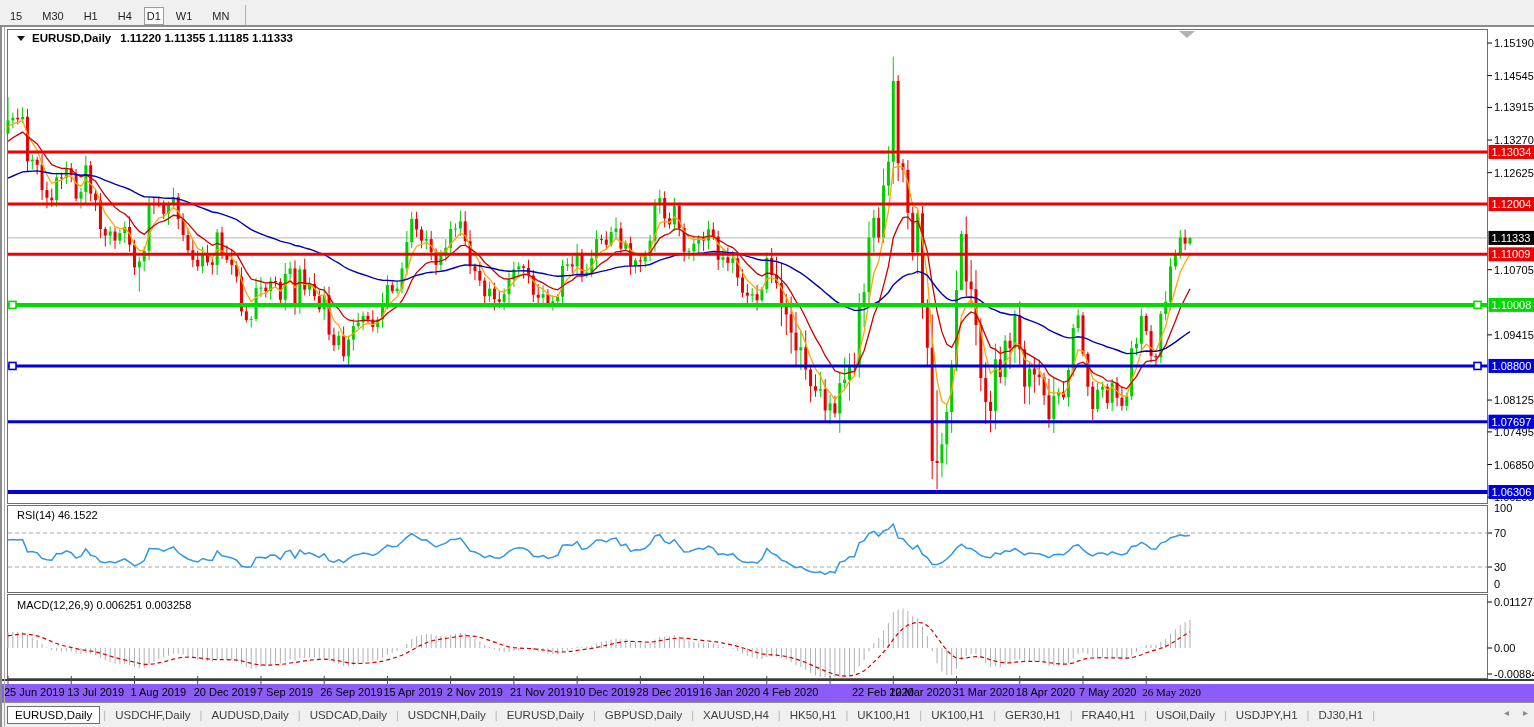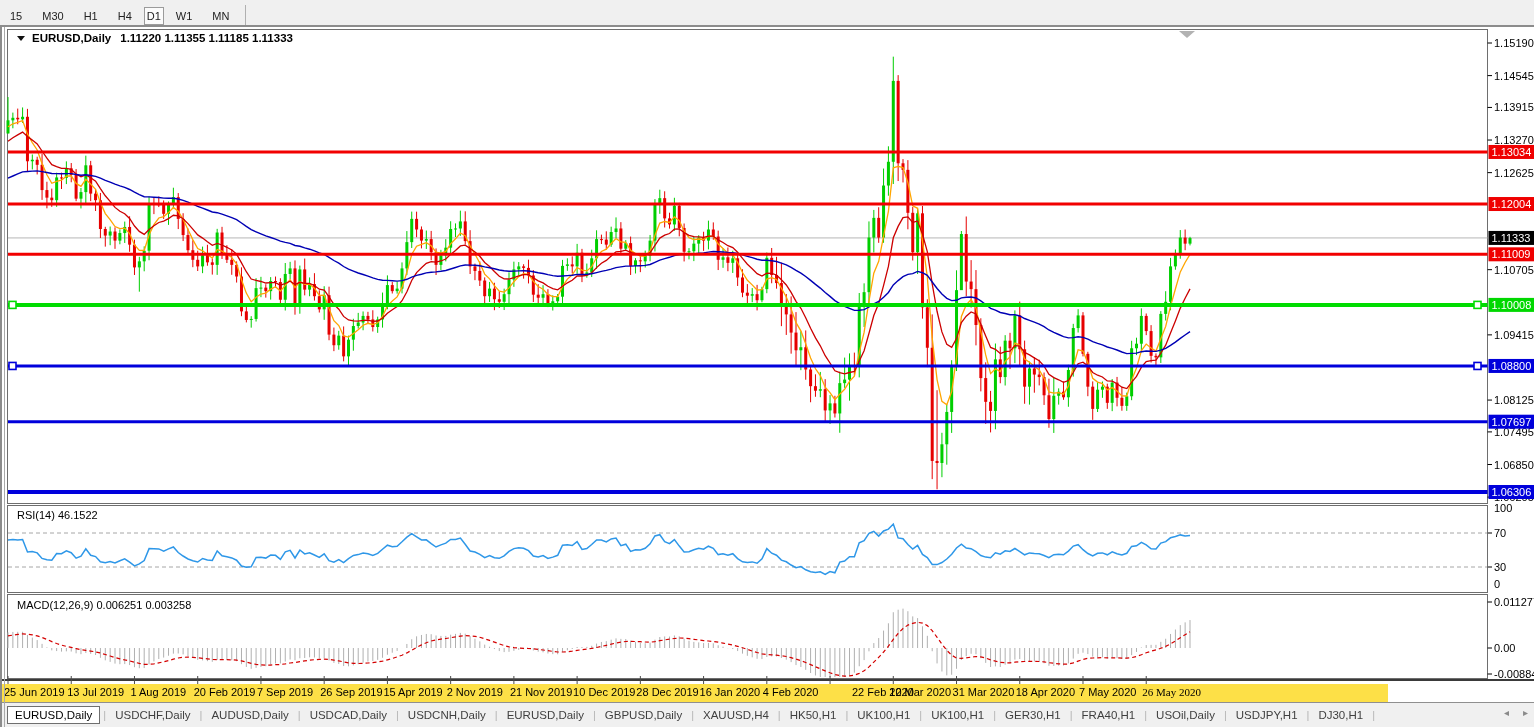--- a/index.html
+++ b/index.html
@@ -20,21 +20,21 @@
   #plot{position:absolute;left:0;top:0;z-index:1;}
   .chart-title{position:absolute;left:17px;top:32px;z-index:5;display:flex;align-items:center;
                font-size:11.5px;font-weight:bold;color:#000;white-space:nowrap;}
   .dd-icon{width:0;height:0;border-left:4px solid transparent;border-right:4px solid transparent;
            border-top:5px solid #111;margin-right:7px;display:inline-block;}
   .title-gap{display:inline-block;width:9px;}
   .pane-label{position:absolute;left:17px;z-index:5;font-size:11px;color:#000;white-space:nowrap;}
   .rsi-label{top:509px;}
   .macd-label{top:599px;}
   
-  .date-strip{position:absolute;left:0;top:684px;width:1388px;height:18px;background:#fde047;z-index:4;}
+  .date-strip{position:absolute;left:0;top:684px;width:1534px;height:18px;background:#8b5cf6;z-index:4;}
   .date-label{position:absolute;top:2px;font-size:11px;color:#000;white-space:nowrap;}
   
   .tabbar{position:absolute;left:0;top:702px;width:1534px;height:25px;background:#f0f0f0;
           border-top:1px solid #8f8f8f;display:flex;align-items:center;padding-left:7px;
           box-sizing:border-box;z-index:5;}
   .tab{font-size:11.5px;color:#3f3f3f;padding:3px 8px;white-space:nowrap;cursor:default;}
   .tab.active{background:#ffffff;border:1px solid #6f6f6f;color:#000;padding:2px 7px;margin-right:2px;}
   .tab-sep{color:#b4b4b4;font-size:11px;padding:0 1px;}
   .tab-arrows{position:absolute;right:6px;top:706px;z-index:6;display:flex;gap:14px;}
   .tab-arrow{font-size:10px;color:#8a8a8a;cursor:default;line-height:14px;}
@@ -897,21 +897,21 @@
 <div class="pane-label rsi-label">RSI(14) 46.1522</div>
 <div class="pane-label macd-label">MACD(12,26,9) 0.006251 0.003258</div>
 
 <div class="win-border-a"></div>
 <div class="win-border-b"></div>
 
 <div class="date-strip" id="date-strip">
     <span class="date-label" style="left: 4px;">25 Jun 2019</span>
     <span class="date-label" style="left: 67.2346px;">13 Jul 2019</span>
     <span class="date-label" style="left: 130.469px;">1 Aug 2019</span>
-    <span class="date-label" style="left: 193.704px;">20 Feb 2019</span>
+    <span class="date-label" style="left: 193.704px;">20 Dec 2019</span>
     <span class="date-label" style="left: 256.938px;">7 Sep 2019</span>
     <span class="date-label" style="left: 320.173px;">26 Sep 2019</span>
     <span class="date-label" style="left: 383.407px;">15 Apr 2019</span>
     <span class="date-label" style="left: 446.642px;">2 Nov 2019</span>
     <span class="date-label" style="left: 509.877px;">21 Nov 2019</span>
     <span class="date-label" style="left: 573.111px;">10 Dec 2019</span>
     <span class="date-label" style="left: 636.346px;">28 Dec 2019</span>
     <span class="date-label" style="left: 699.58px;">16 Jan 2020</span>
     <span class="date-label" style="left: 762.815px;">4 Feb 2020</span>
     <span class="date-label" style="left: 852px;">22 Feb 2020</span>

